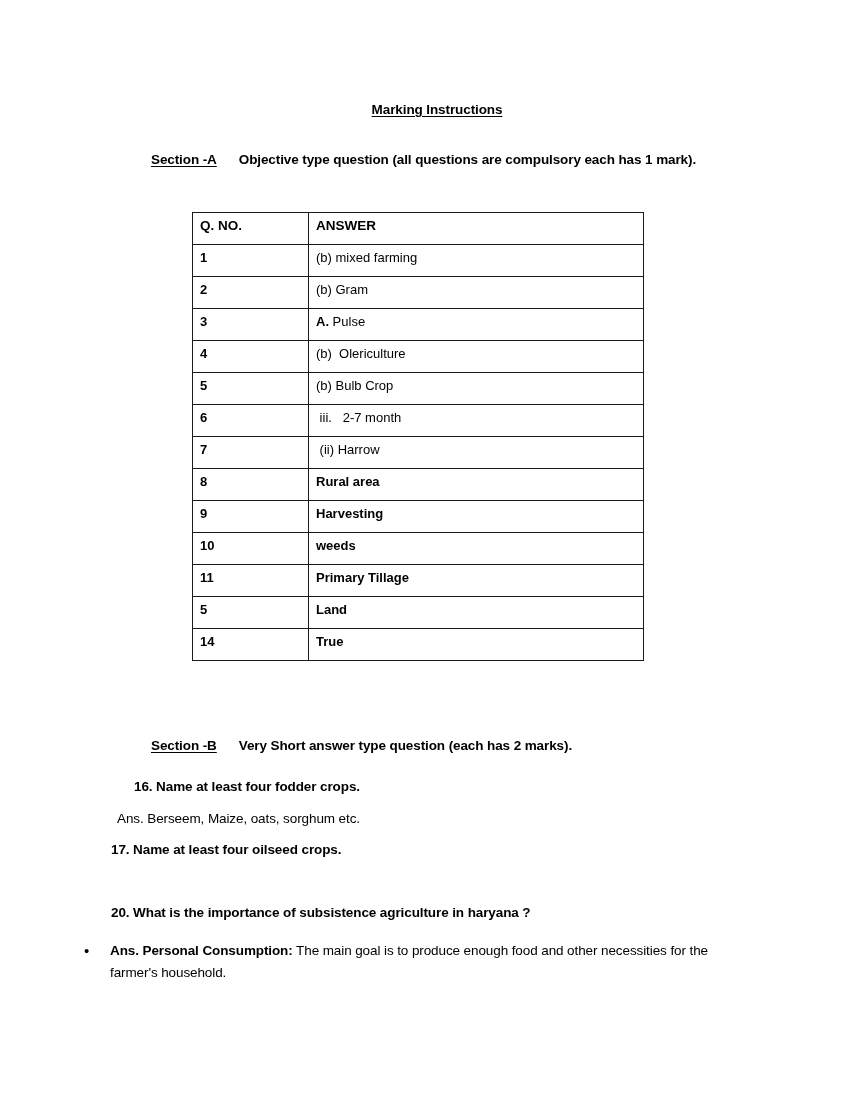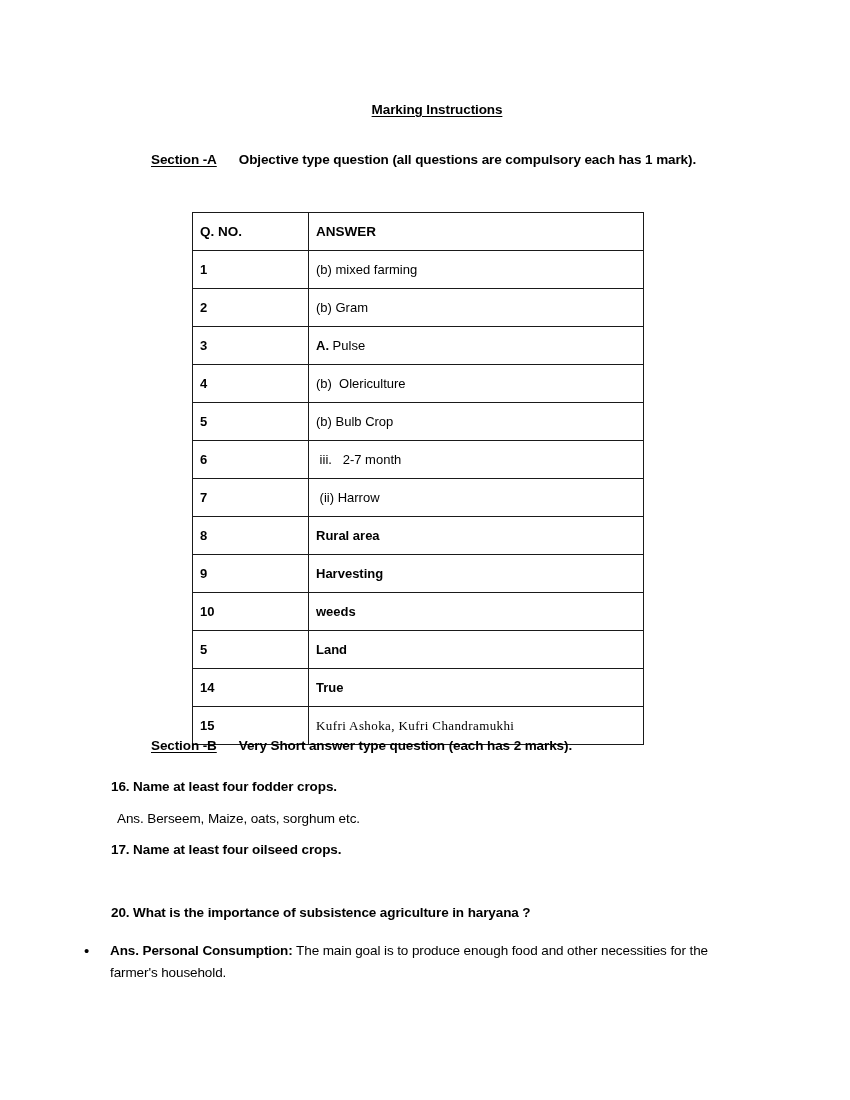--- a/index.html
+++ b/index.html
@@ -72,21 +72,21 @@
     position: absolute;
     left: 180px;
     top: 212px;
     width: 435px;
     border-collapse: collapse;
     table-layout: fixed;
   }
   .answer-table td, .answer-table th {
     border: 1.3px solid #1a1a1a;
     vertical-align: top;
-    padding: 11px 0 5px 7px;
+    padding: 5px 0 5px 7px;
     height: 21px;
     font-size: 13px;
     text-align: left;
   }
   .col-qno  { width: 108px; }
   .col-ans  { width: 327px; }
 
   .answer-table th {
     font-weight: bold;
     font-size: 13.5px;
@@ -118,21 +118,21 @@
     font-size: 13.5px;
     white-space: nowrap;
     letter-spacing: -0.1px;
   }
   .qa-question {
     font-weight: bold;
   }
   .qa-answer {
     font-weight: normal;
   }
-  #q16      { top: 779px; }
+  #q16      { top: 779px; margin-left: 23px; }
   #a16      { top: 811px; left: 105px; }
   #q17      { top: 842px; }
   #a17      { top: 874px; }
   #q18      { top: 905px; }
 
   
   .bullet-block {
     position: absolute;
     left: 68px;
     top: 940px;
@@ -214,30 +214,30 @@
         </tr>
         <tr>
           <td class="col-qno cell-qno">9</td>
           <td class="col-ans cell-ans-bold">Harvesting</td>
         </tr>
         <tr>
           <td class="col-qno cell-qno">10</td>
           <td class="col-ans cell-ans-bold">weeds</td>
         </tr>
         <tr>
+          <td class="col-qno cell-qno">11</td>
+          <td class="col-ans cell-ans-bold">Primary Tillage</td>
+        </tr>
+        <tr>
           <td class="col-qno cell-qno">5</td>
           <td class="col-ans cell-ans-bold">Land</td>
         </tr>
         <tr>
           <td class="col-qno cell-qno">14</td>
           <td class="col-ans cell-ans-bold">True</td>
-        </tr>
-        <tr>
-          <td class="col-qno cell-qno">15</td>
-          <td class="col-ans cell-ans-serif">Kufri Ashoka, Kufri Chandramukhi</td>
         </tr>
       </tbody>
   </table>
 
   <div class="section-line" id="section-b-line">
     <span class="section-tag">Section -B</span><span class="section-desc">Very Short answer type question (each has 2 marks).</span>
   </div>
 
   <div class="qa-item qa-question" id="q16">16.  Name at least four fodder crops.</div>
   <div class="qa-item qa-answer" id="a16">Ans. Berseem, Maize, oats, sorghum etc.</div>

